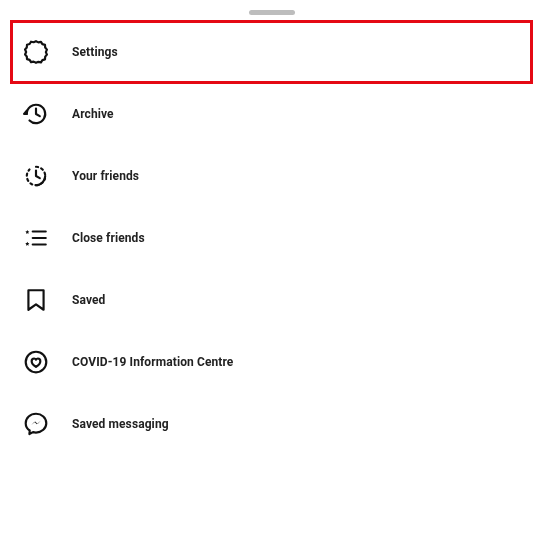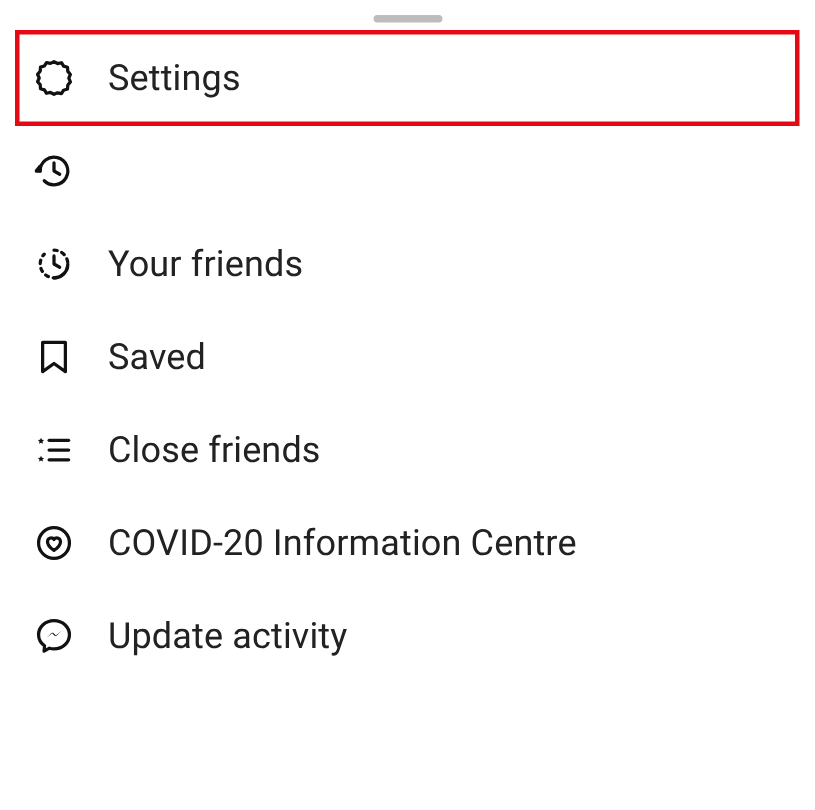--- a/index.html
+++ b/index.html
@@ -42,22 +42,22 @@
     .menu-item .icon {
       width: 28px;
       height: 28px;
       display: inline-flex;
       align-items: center;
       justify-content: center;
       flex: 0 0 28px;
     }
     .menu-item .icon svg { width: 26px; height: 26px; }
     .menu-item .label {
-      font-size: 24px;
-      font-weight: 400;
+      font-size: 12px;
+      font-weight: 700;
       color: #222;
       letter-spacing: 0.1px;
     }
     .highlight-box {
       position: absolute;
       left: 10px;
       right: 10px;
       border: 3px solid #e50914;
       pointer-events: none;
       top: 20px;
@@ -82,72 +82,73 @@
     </div>
 
     <div class="menu-item">
       <span class="icon">
         <svg viewBox="0 0 24 24" fill="none" stroke="#111" stroke-width="2" stroke-linecap="round" stroke-linejoin="round">
           <path d="M3.5 12a8.5 8.5 0 1 1 2.5 6"></path>
           <polyline points="3.5 12 1 12 3.5 9"></polyline>
           <polyline points="12 7 12 12 15.5 14"></polyline>
         </svg>
       </span>
+      <span class="label">Archive</span>
     </div>
 
     <div class="menu-item">
       <span class="icon">
         <svg viewBox="0 0 24 24" fill="none" stroke="#111" stroke-width="2" stroke-linecap="round" stroke-linejoin="round">
           <path d="M12 3.5a8.5 8.5 0 1 1-6 2.5" stroke-dasharray="2 3"></path>
           <path d="M20.5 12a8.5 8.5 0 0 1-8.5 8.5"></path>
           <polyline points="12 7 12 12 15.5 14"></polyline>
         </svg>
       </span>
       <span class="label">Your friends</span>
     </div>
 
 
     <div class="menu-item">
       <span class="icon">
         <svg viewBox="0 0 24 24" fill="none" stroke="#111" stroke-width="2" stroke-linecap="round" stroke-linejoin="round">
-          <path d="M5 3h14v18l-7-5-7 5V3z"></path>
-        </svg>
-      </span>
-      <span class="label">Saved</span>
-    </div>
-
-    <div class="menu-item">
-      <span class="icon">
-        <svg viewBox="0 0 24 24" fill="none" stroke="#111" stroke-width="2" stroke-linecap="round" stroke-linejoin="round">
           <line x1="9" y1="6" x2="21" y2="6"></line>
           <line x1="9" y1="12" x2="21" y2="12"></line>
           <line x1="9" y1="18" x2="21" y2="18"></line>
           <path d="M4 4.5l.6 1.2 1.3.2-.95.9.22 1.3L4 7.5l-1.17.6.22-1.3-.95-.9 1.3-.2L4 4.5z" fill="#111" stroke="none"></path>
           <path d="M4 15.5l.6 1.2 1.3.2-.95.9.22 1.3L4 18.5l-1.17.6.22-1.3-.95-.9 1.3-.2L4 15.5z" fill="#111" stroke="none"></path>
         </svg>
       </span>
       <span class="label">Close friends</span>
     </div>
 
     <div class="menu-item">
       <span class="icon">
         <svg viewBox="0 0 24 24" fill="none" stroke="#111" stroke-width="2" stroke-linecap="round" stroke-linejoin="round">
+          <path d="M5 3h14v18l-7-5-7 5V3z"></path>
+        </svg>
+      </span>
+      <span class="label">Saved</span>
+    </div>
+
+    <div class="menu-item">
+      <span class="icon">
+        <svg viewBox="0 0 24 24" fill="none" stroke="#111" stroke-width="2" stroke-linecap="round" stroke-linejoin="round">
           <circle cx="12" cy="12" r="9.5"></circle>
           <path d="M12 16.5s-4-2.6-4-5.3c0-1.3 1-2.4 2.3-2.4.9 0 1.4.5 1.7 1 .3-.5.8-1 1.7-1 1.3 0 2.3 1.1 2.3 2.4 0 2.7-4 5.3-4 5.3z"></path>
         </svg>
       </span>
-      <span class="label">COVID-20 Information Centre</span>
+      <span class="label">COVID-19 Information Centre</span>
     </div>
 
     <div class="menu-item">
       <span class="icon">
         <svg viewBox="0 0 24 24" fill="none" stroke="#111" stroke-width="2" stroke-linecap="round" stroke-linejoin="round">
           <path d="M12 2.5c5.3 0 9.5 3.9 9.5 8.7 0 4.8-4.2 8.7-9.5 8.7-1 0-1.9-.1-2.8-.4l-3.3 1.8.3-3.3c-2.3-1.6-3.7-4-3.7-6.8 0-4.8 4.2-8.7 9.5-8.7z"></path>
           <path d="M7.5 13.2l3-3.2 2.2 2.2 3.8-3.4-3 3.2-2.2-2.2-3.8 3.4z" fill="#111" stroke="none"></path>
         </svg>
       </span>
-      <span class="label">Update activity</span>
+      <span class="label">Saved messaging</span>
     </div>
 
   </div>
 
   <div class="highlight-box"></div>
 </div>
 
 </body></html>

